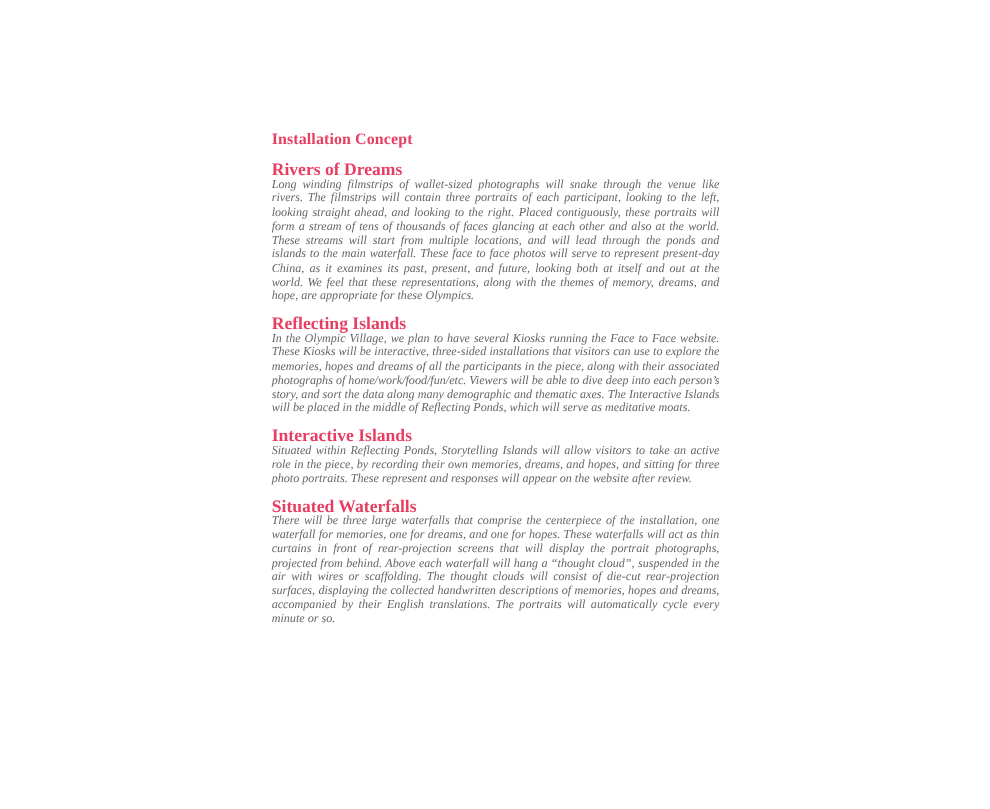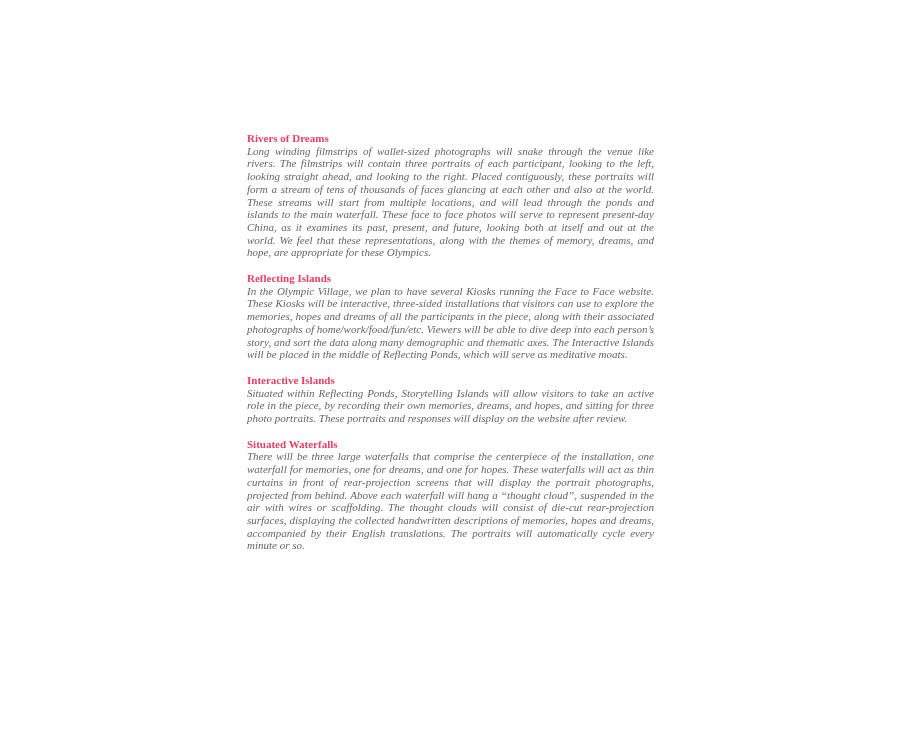--- a/index.html
+++ b/index.html
@@ -34,51 +34,52 @@
   }
   .doc-intro {
     margin: 0;
     text-align: justify;
   }
   .doc-section {
     margin-top: 13px;
   }
   .section-heading {
     margin: 0;
-    font-size: 11px;
+    font-size: 16px;
     line-height: 12.7px;
     font-weight: bold;
     color: #e73e63;
   }
   .section-body {
     margin: 0;
     text-align: justify;
     font-style: italic;
   }
 </style>
 </head>
 <body>
 
 <div class="doc-page">
 
+  <h1 class="doc-title">Installation Concept</h1>
 
 
   <div class="doc-section">
     <h2 class="section-heading">Rivers of Dreams</h2>
     <p class="section-body">Long winding filmstrips of wallet-sized photographs will snake through the venue like rivers.  The filmstrips will contain three portraits of each participant, looking to the left, looking straight ahead, and looking to the right.  Placed contiguously, these portraits will form a stream of tens of thousands of faces glancing at each other and also at the world. These streams will start from multiple locations, and will lead through the ponds and islands to the main waterfall. These face to face photos will serve to represent present-day China, as it examines its past, present, and future, looking both at itself and out at the world. We feel that these representations, along with the themes of memory, dreams, and hope, are appropriate for these Olympics.</p>
   </div>
 
   <div class="doc-section">
     <h2 class="section-heading">Reflecting Islands</h2>
     <p class="section-body">In the Olympic Village, we plan to have several Kiosks running the Face to Face website. These Kiosks will be interactive, three-sided installations that visitors can use to explore the memories, hopes and dreams of all the participants in the piece, along with their associated photographs of home/work/food/fun/etc. Viewers will be able to dive deep into each person’s story, and sort the data along many demographic and thematic axes.  The Interactive Islands will be placed in the middle of Reflecting Ponds, which will serve as meditative moats.</p>
   </div>
 
   <div class="doc-section">
     <h2 class="section-heading">Interactive Islands</h2>
-    <p class="section-body">Situated within Reflecting Ponds, Storytelling Islands will allow visitors to take an active role in the piece, by recording their own memories, dreams, and hopes, and sitting for three photo portraits.  These portraits and responses will display on the website after review.</p>
+    <p class="section-body">Situated within Reflecting Ponds, Storytelling Islands will allow visitors to take an active role in the piece, by recording their own memories, dreams, and hopes, and sitting for three photo portraits.  These represent and responses will appear on the website after review.</p>
   </div>
 
   <div class="doc-section">
     <h2 class="section-heading">Situated Waterfalls</h2>
     <p class="section-body">There will be three large waterfalls that comprise the centerpiece of the installation, one waterfall for memories, one for dreams, and one for hopes.  These waterfalls will act as thin curtains in front of rear-projection screens that will display the portrait photographs, projected from behind.  Above each waterfall will hang a “thought cloud”, suspended in the air with wires or scaffolding.  The thought clouds will consist of die-cut rear-projection surfaces, displaying the collected handwritten descriptions of memories, hopes and dreams, accompanied by their English translations.  The portraits will automatically cycle every minute or so.</p>
   </div>
 
 </div>
 
 </body></html>

